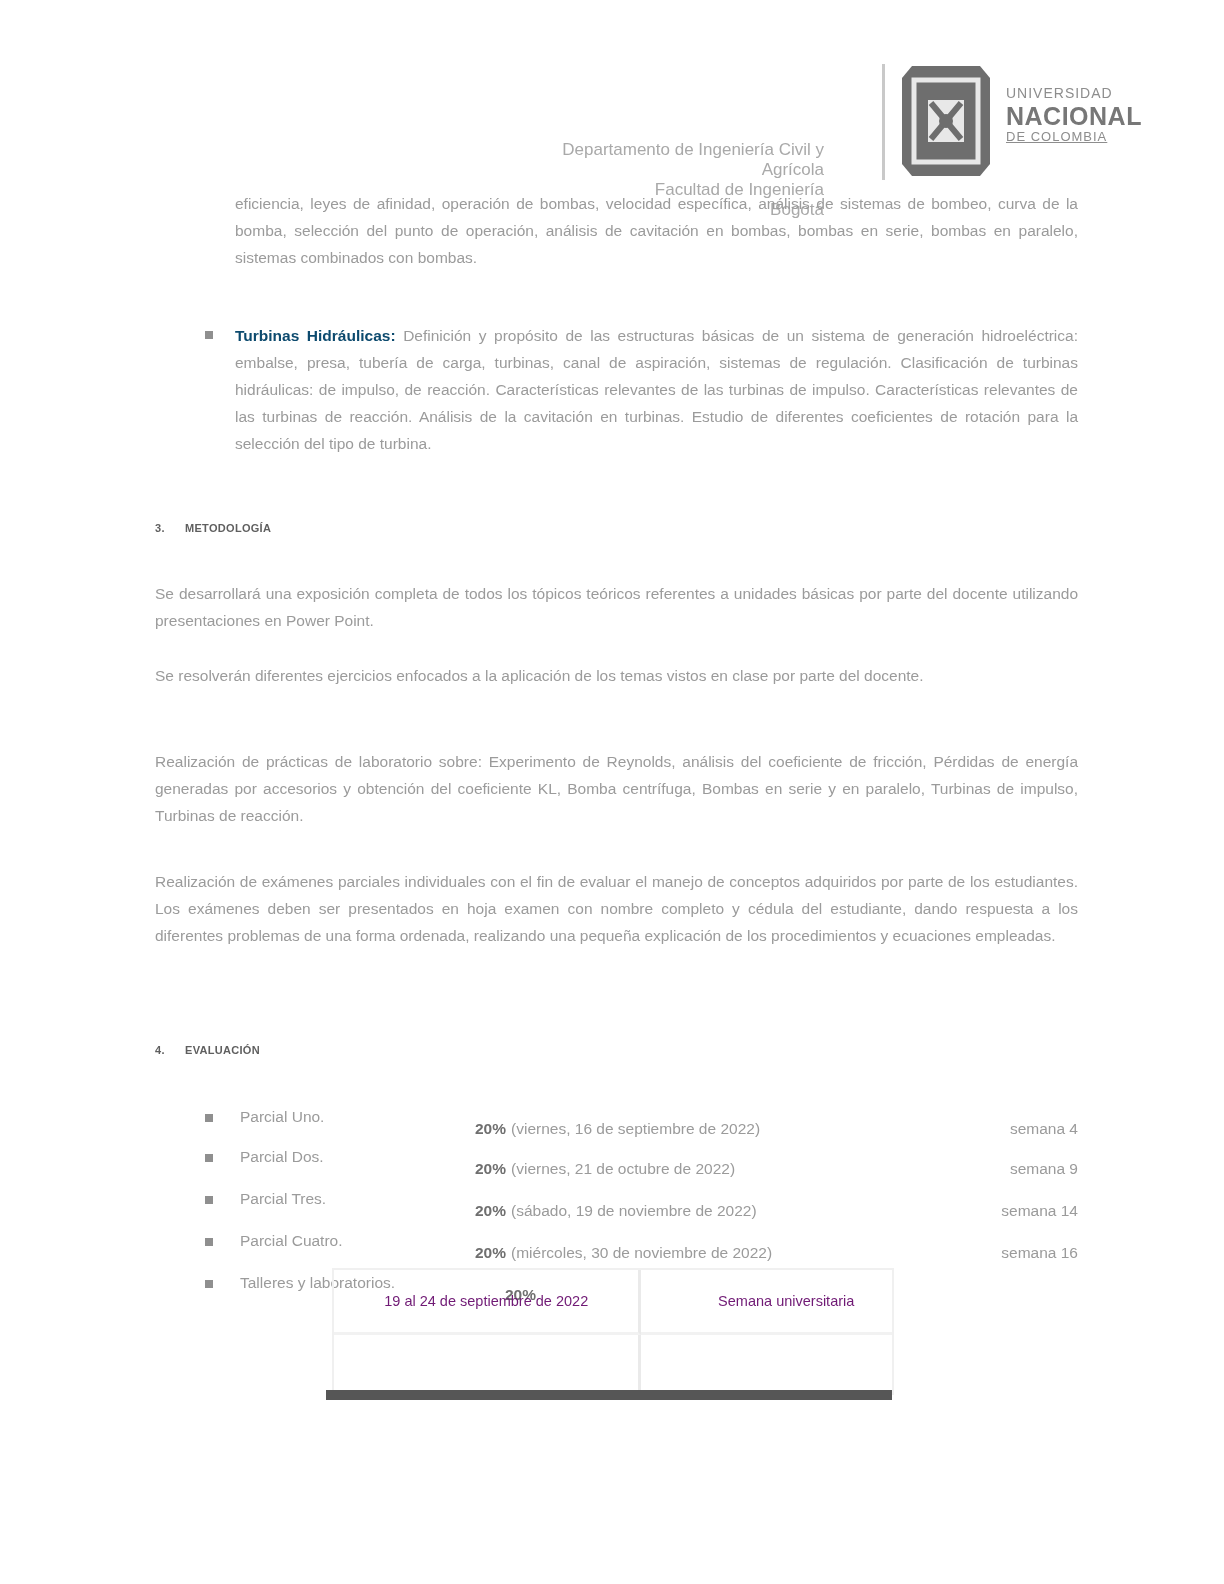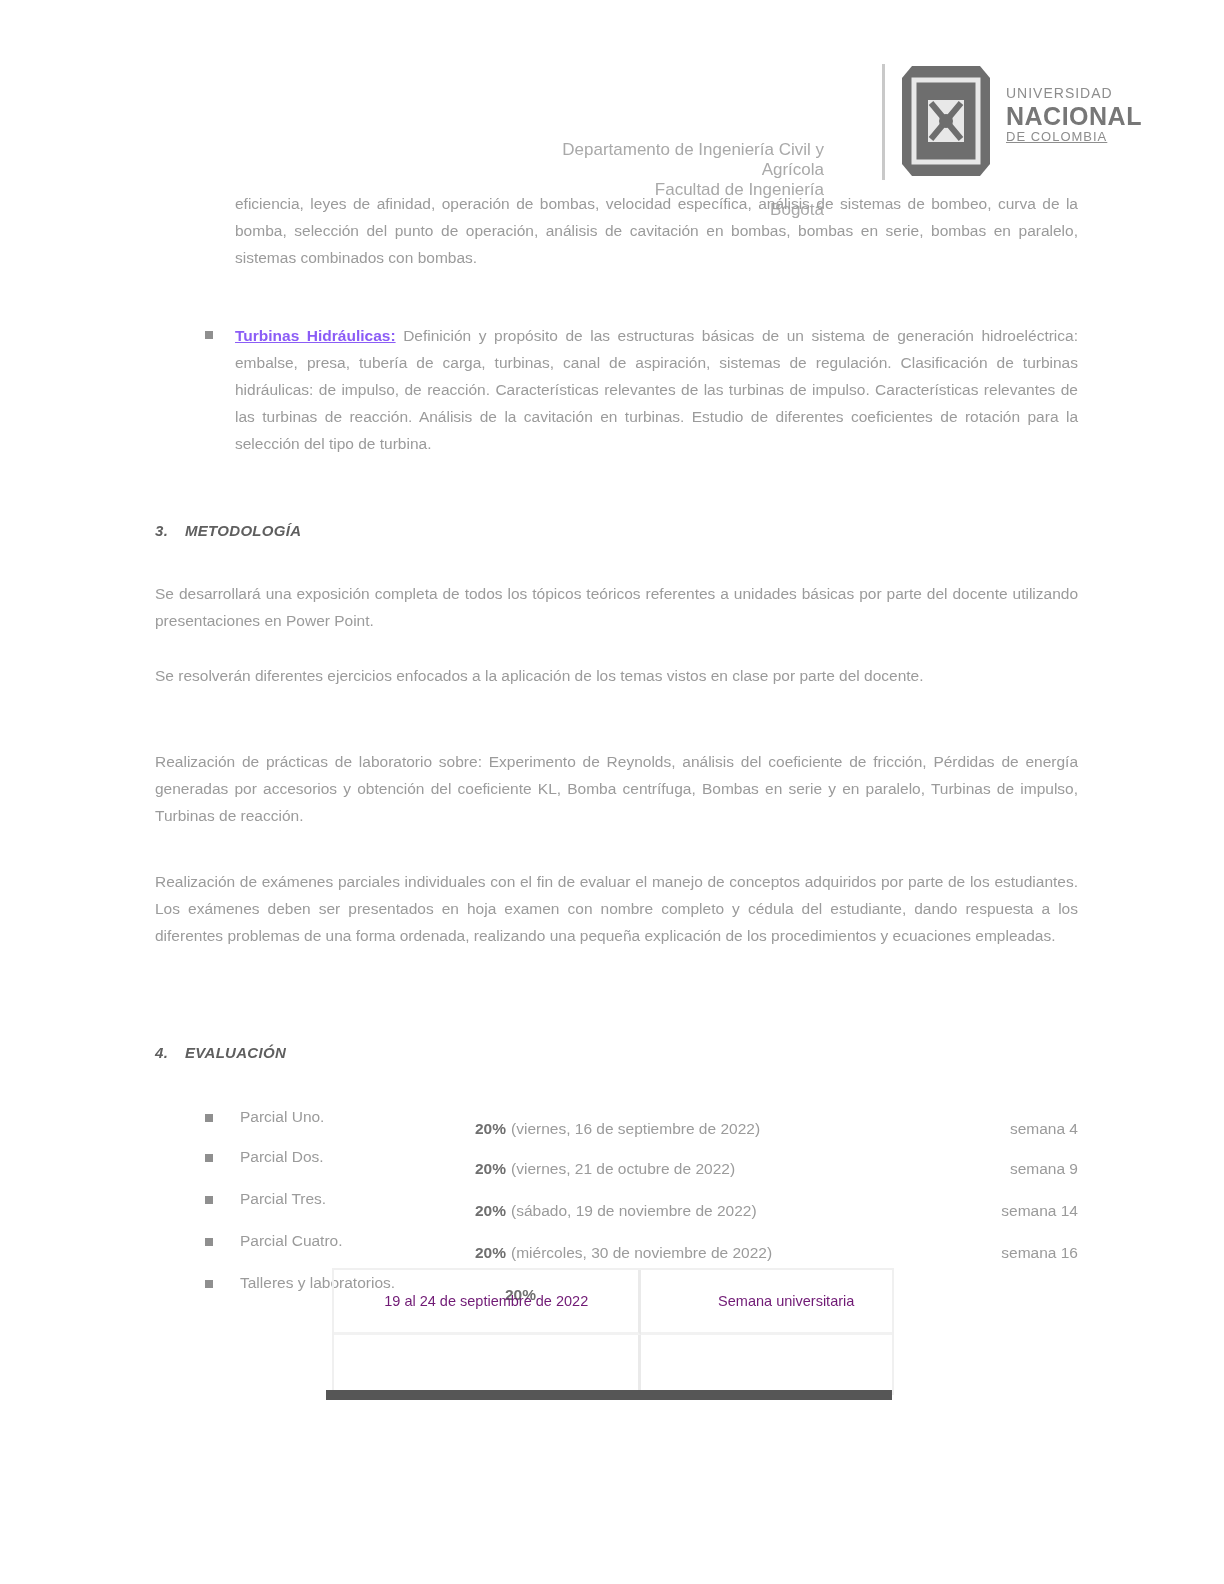--- a/index.html
+++ b/index.html
@@ -40,25 +40,25 @@
     position:absolute; text-align:justify;
     font-size:15.5px; line-height:27px; color:#9b9b9b;
   }
   .indented{left:235px; width:843px;}
   .fullwidth{left:155px; width:923px;}
 
   .bullet-sq{
     position:absolute; width:8px; height:8px; background:#8f8f8f;
   }
   .lead{
-    font-weight:bold; color:#8b5cf6; text-decoration:underline;
+    font-weight:bold; color:#0c4a6e; 
   }
   .heading{
     position:absolute; left:155px;
-    font-size:15px; font-weight:bold; color:#5f5f5f; letter-spacing:.3px;font-style:italic;
+    font-size:11px; font-weight:bold; color:#5f5f5f; letter-spacing:.3px;
   }
   .heading .hnum{display:inline-block; width:30px;}
 
   
   .eval-row{
     position:absolute; left:205px; width:873px;
     display:flex; align-items:flex-start;
     font-size:15.5px; color:#9b9b9b;
   }
   .eval-row .sq{

